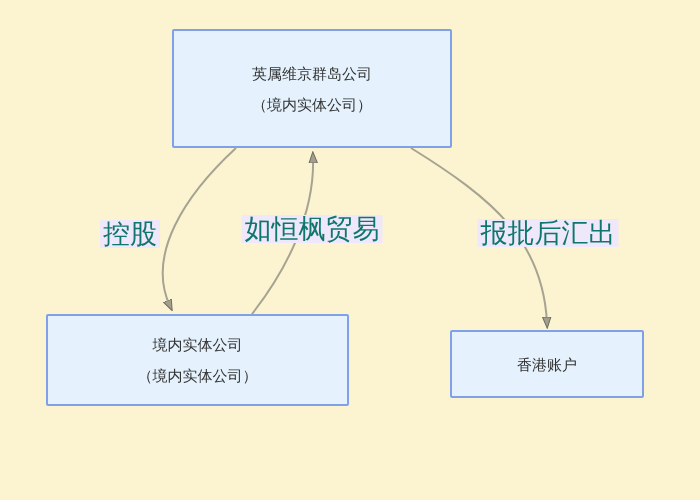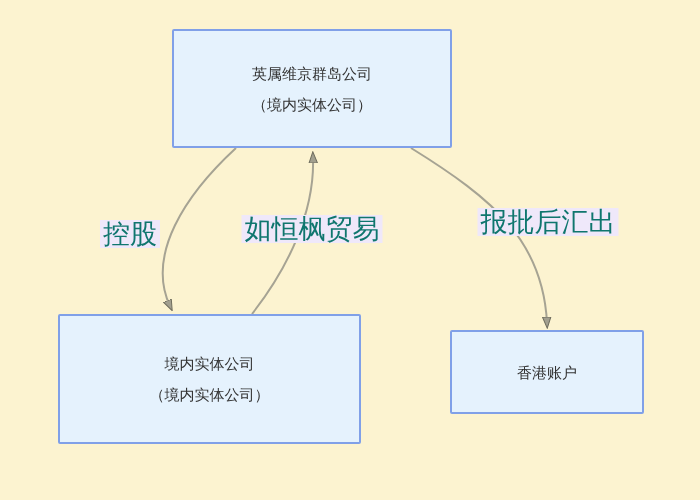--- a/index.html
+++ b/index.html
@@ -38,44 +38,44 @@
     font-size: 15px;
     line-height: 31px;
   }
   .node-bvi {
     left: 172px;
     top: 29px;
     width: 280px;
     height: 119px;
   }
   .node-domestic {
-    left: 58px;
+    left: 46px;
     top: 314px;
     width: 303px;
-    height: 130px;
+    height: 92px;
   }
   .node-hk {
     left: 450px;
     top: 330px;
     width: 194px;
-    height: 84px;
+    height: 68px;
   }
   .edge-label {
     position: absolute;
     transform: translate(-50%, -50%);
     background: #EFE8FA;
     color: #0f766e;
     font-size: 27px;
     line-height: 28px;
     padding: 0 3px;
     white-space: nowrap;
   }
   .edge-label-holding   { left: 130px; top: 234px; }
   .edge-label-dividend  { left: 312px; top: 229px; }
-  .edge-label-remit     { left: 548px; top: 222px; }
+  .edge-label-remit     { left: 548px; top: 233px; }
 </style>
 </head>
 <body>
 
 <div class="canvas">
 
   <svg class="edges-svg" viewBox="0 0 700 500" aria-hidden="true">
     <defs>
       <marker id="arrowhead" viewBox="0 0 12 10" refX="6" refY="5" markerUnits="userSpaceOnUse" markerWidth="12" markerHeight="10" orient="auto">
         <path d="M0,0.8 L11.2,5 L0,9.2 Z" fill="#A29F8F" stroke="#6F6D5E" stroke-width="1"></path>

